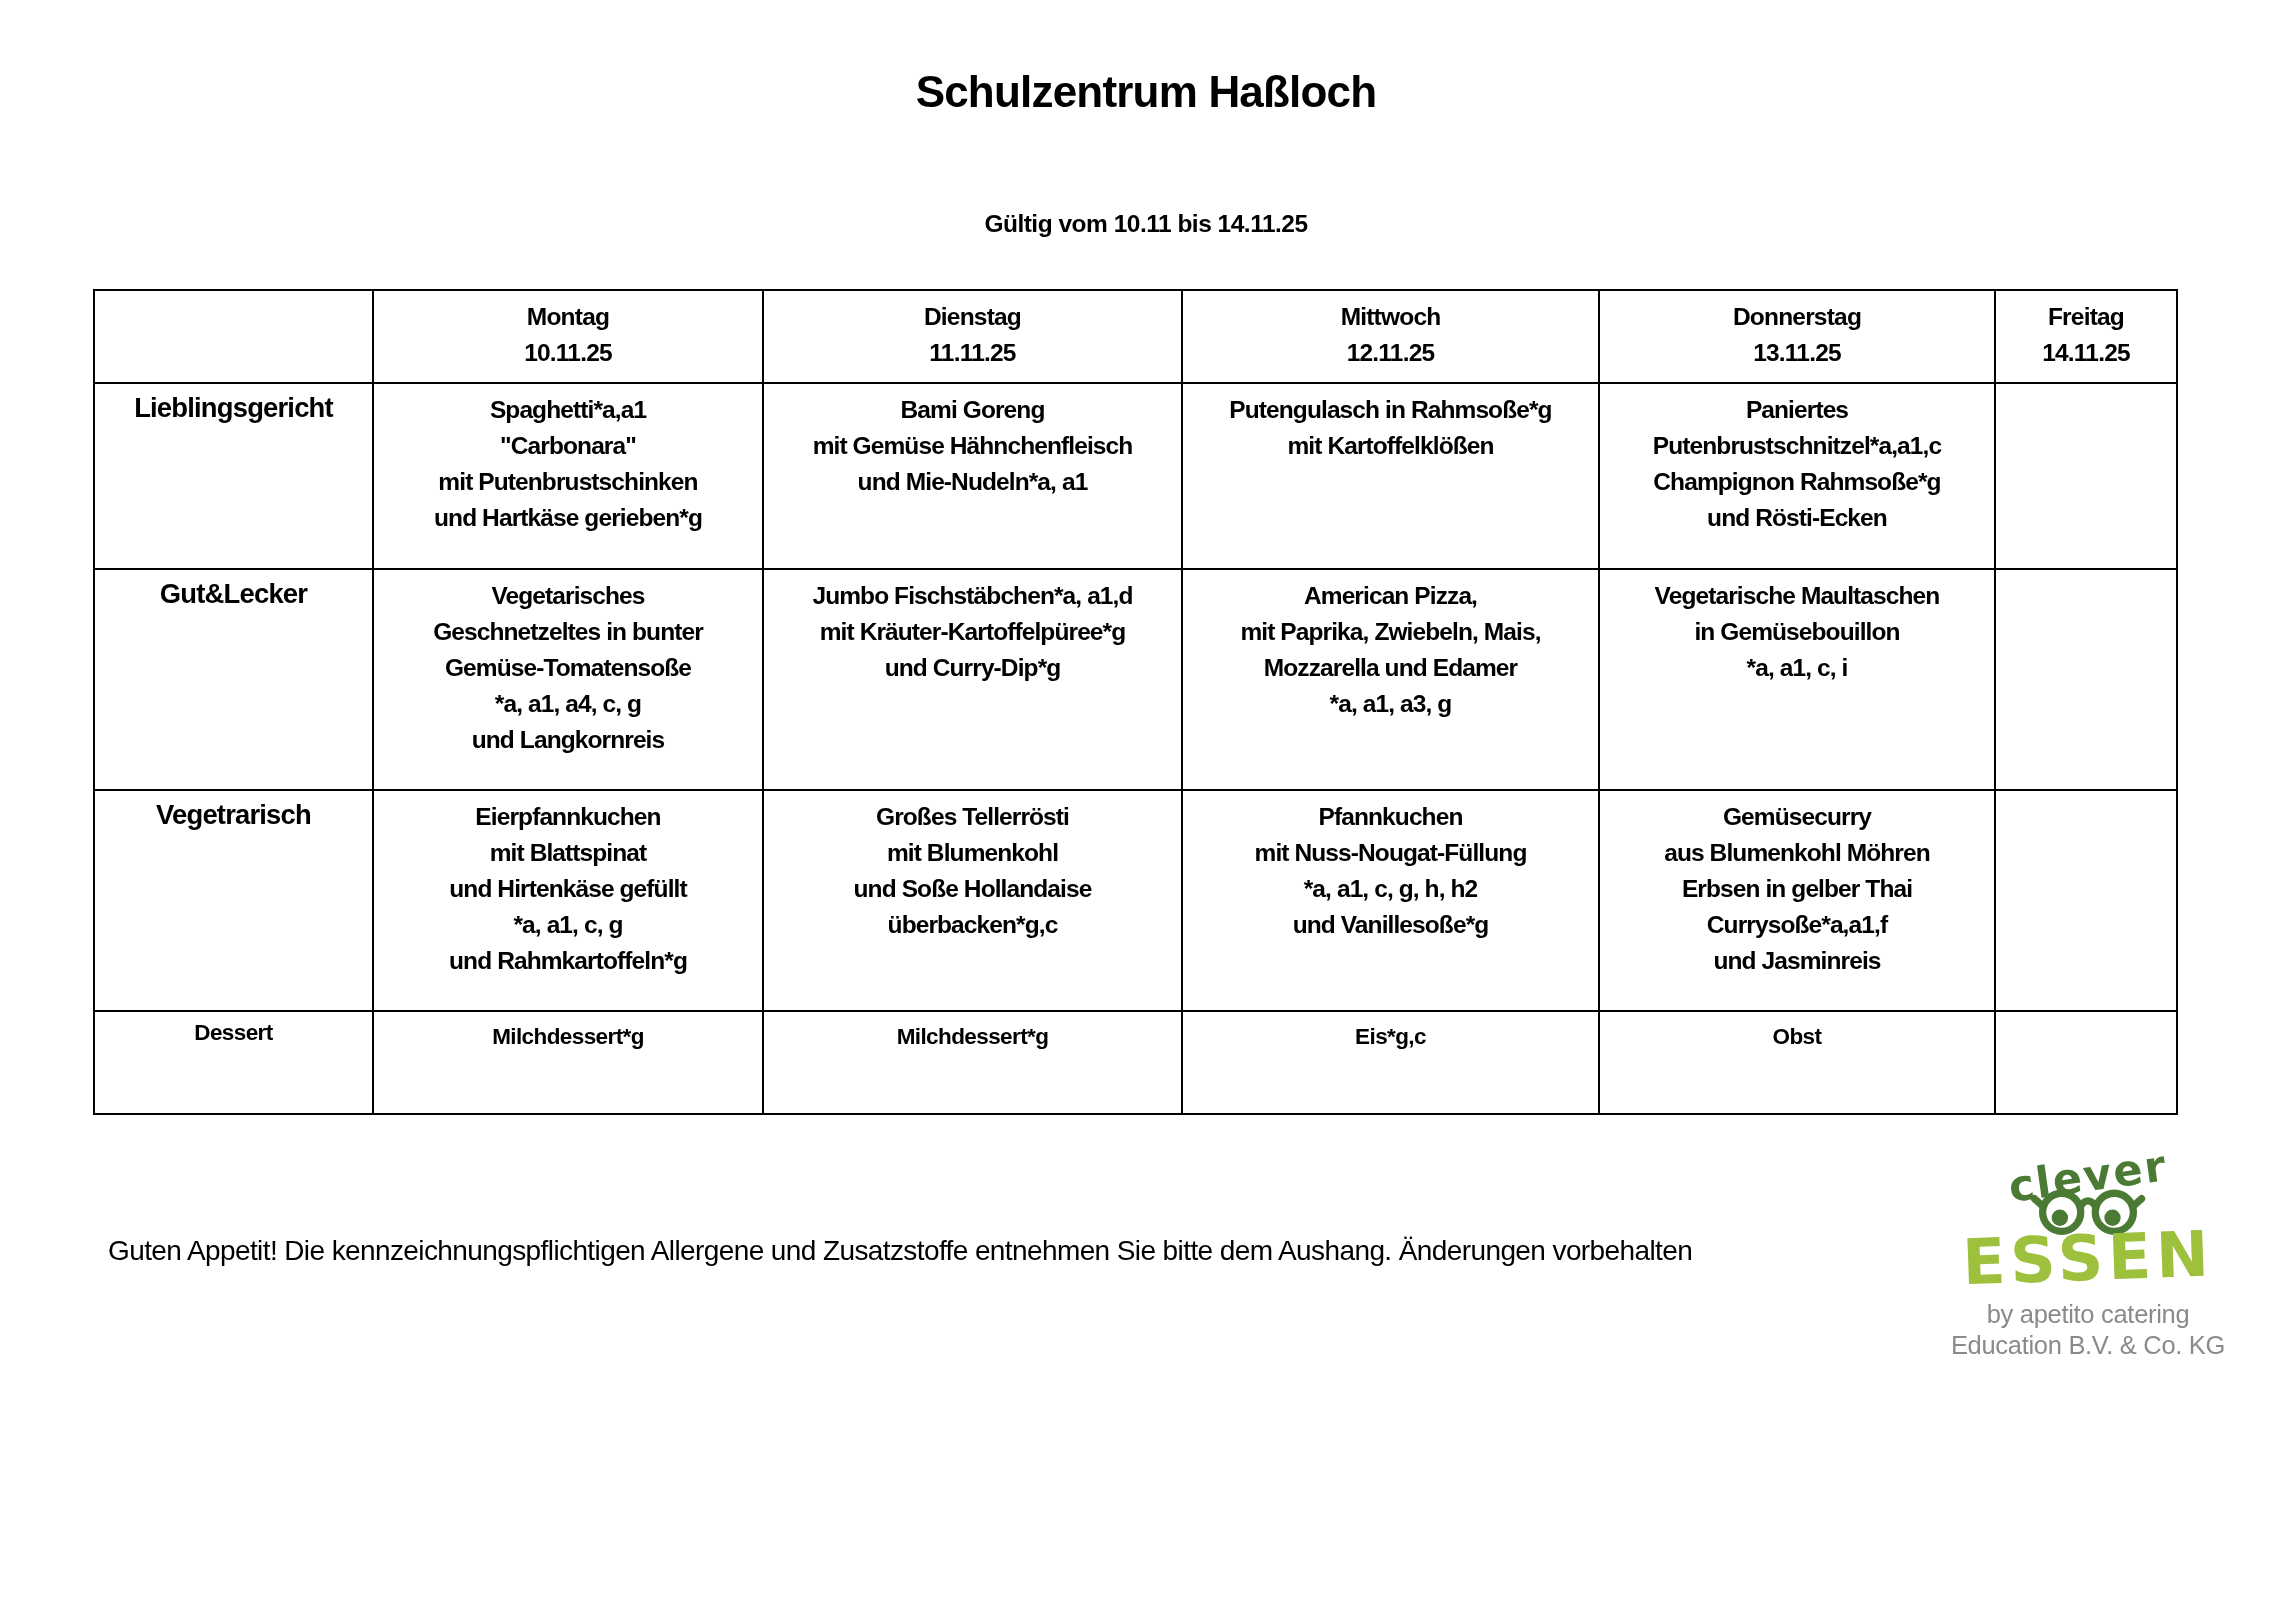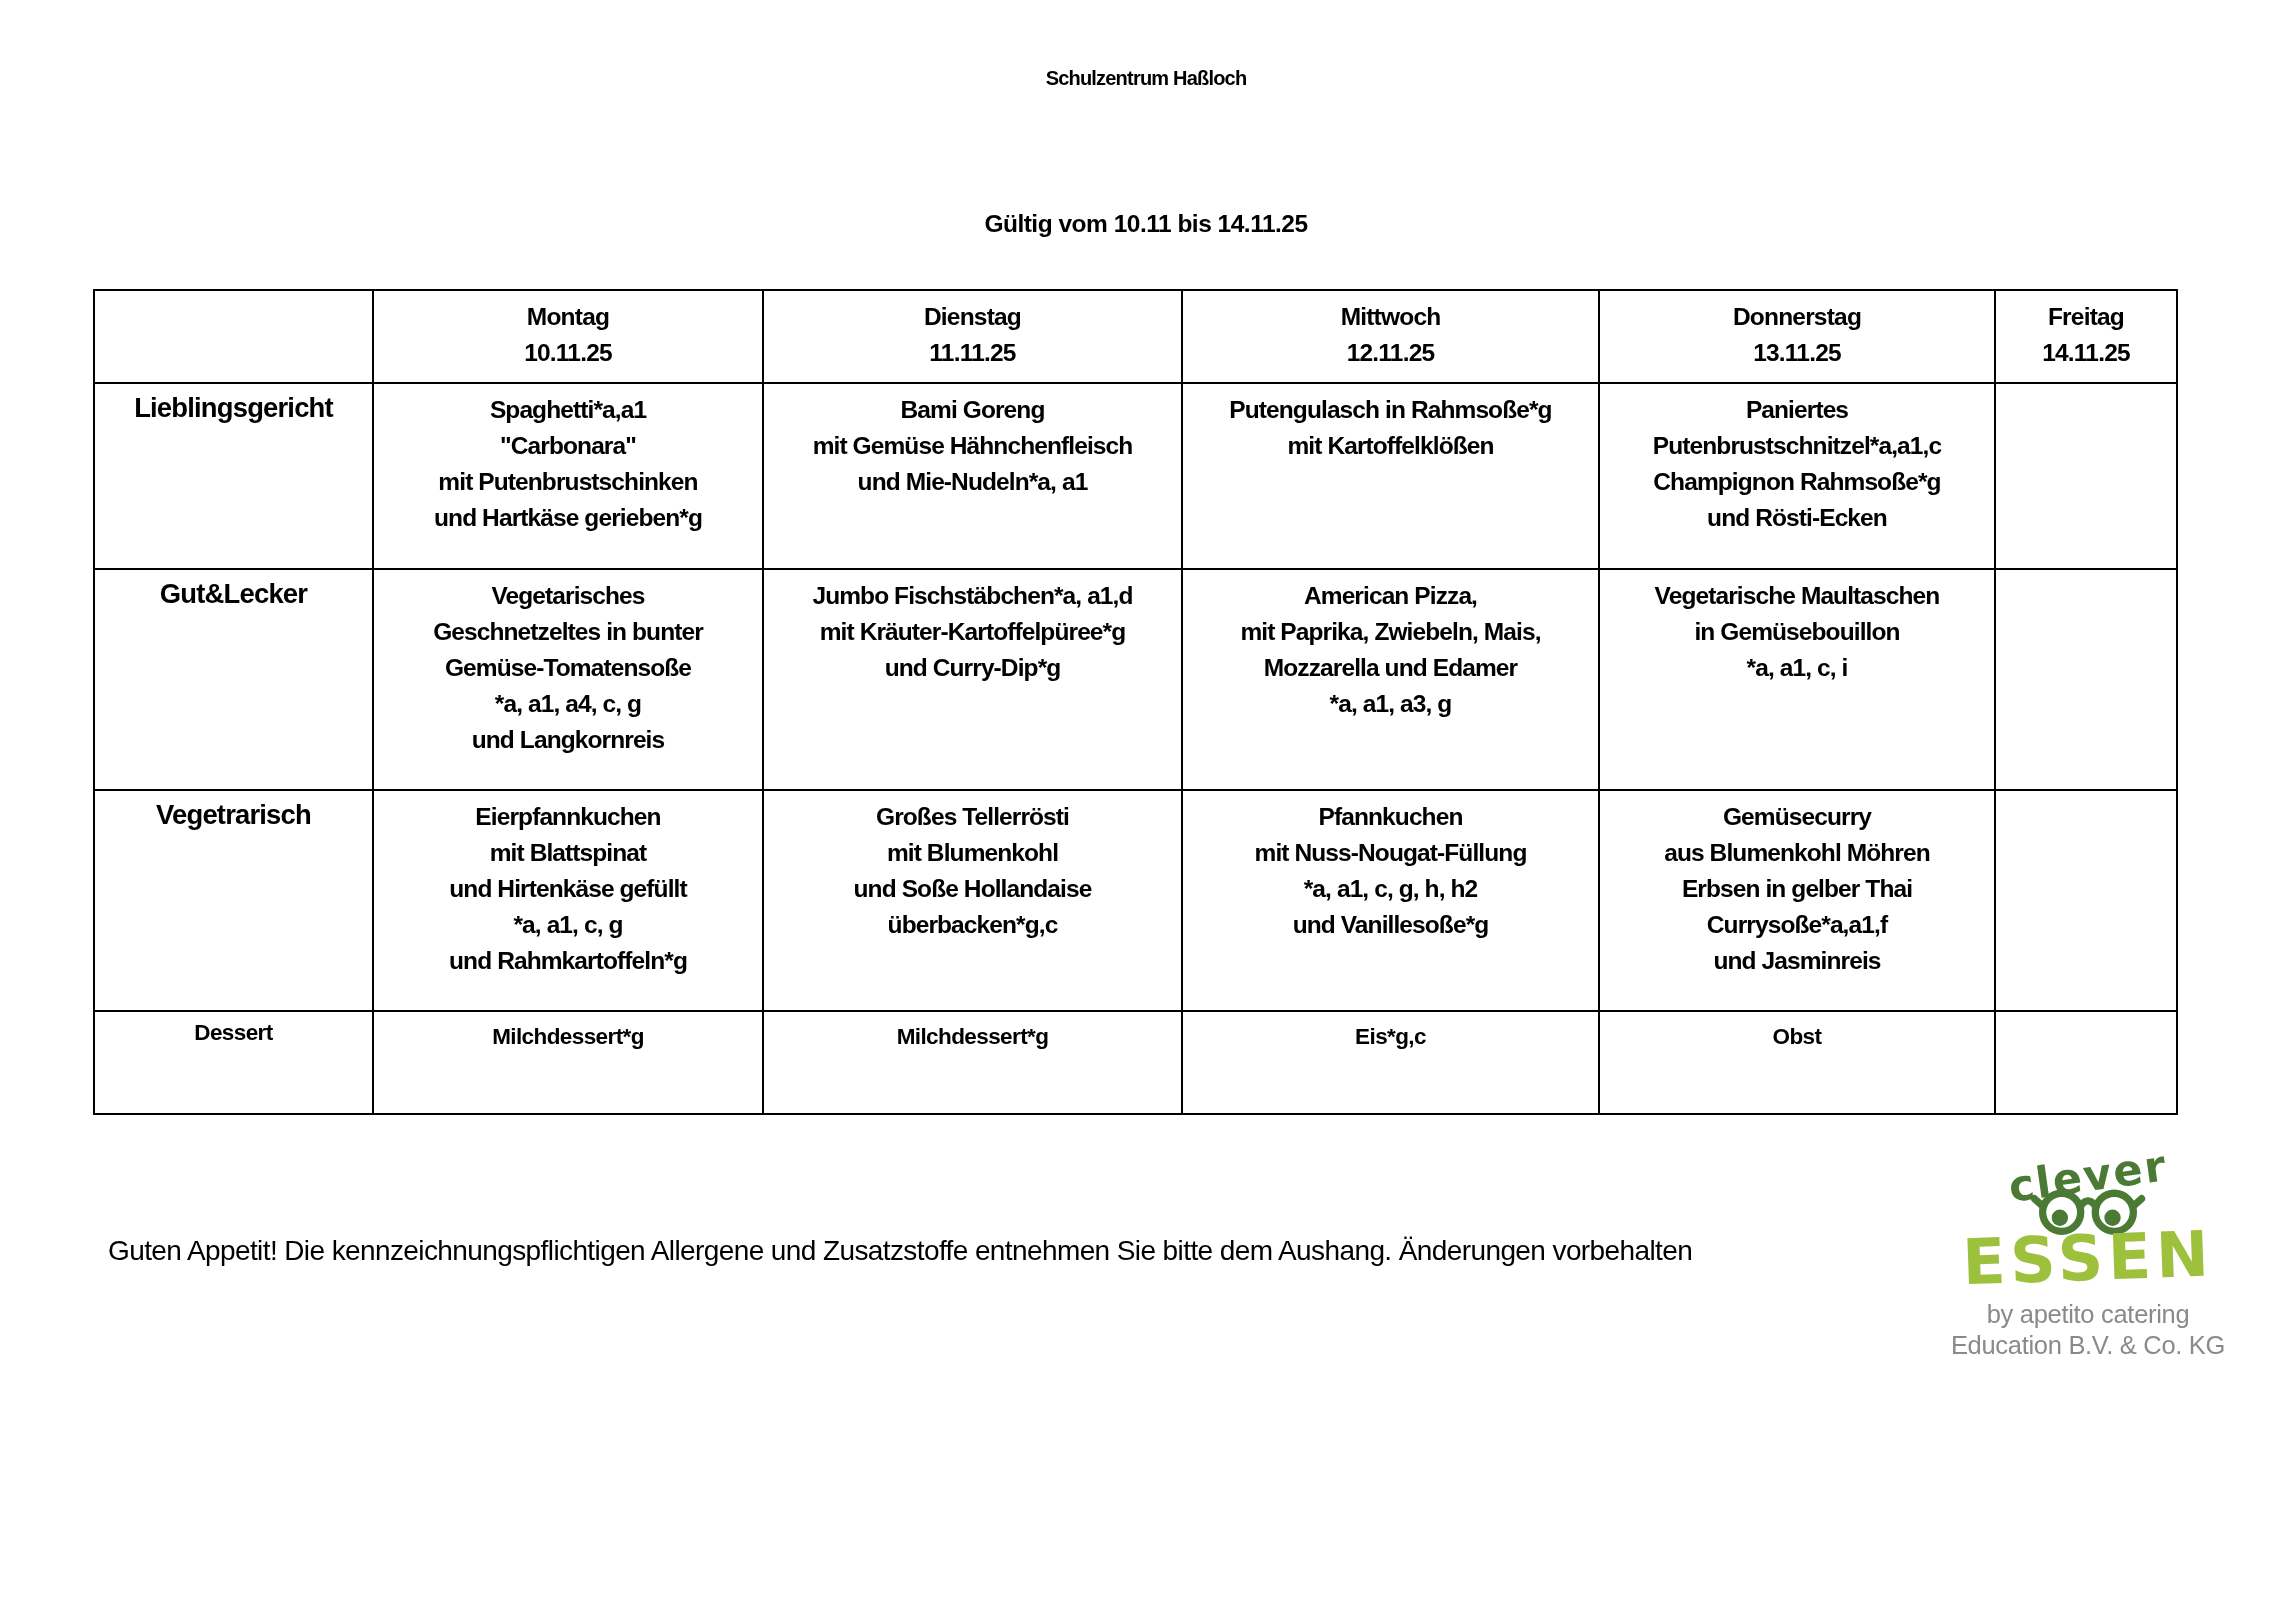--- a/index.html
+++ b/index.html
@@ -6,21 +6,21 @@
   body {
     width: 2292px; height: 1620px;
     background: #ffffff;
     font-family: "Liberation Sans", "DejaVu Sans", sans-serif;
     color: #000;
   }
   .page { position: relative; width: 2292px; height: 1620px; overflow: hidden; }
 
   .title {
     position: absolute; top: 67px; left: 0; width: 2292px;
-    text-align: center; font-size: 20px; font-weight: bold;
+    text-align: center; font-size: 44px; font-weight: bold;
     letter-spacing: -0.8px;
   }
   .validity {
     position: absolute; top: 210px; left: 0; width: 2292px;
     text-align: center; font-size: 24.5px; font-weight: bold;
     letter-spacing: -0.5px;
   }
 
   table.menu {
     position: absolute; left: 93px; top: 289px;

